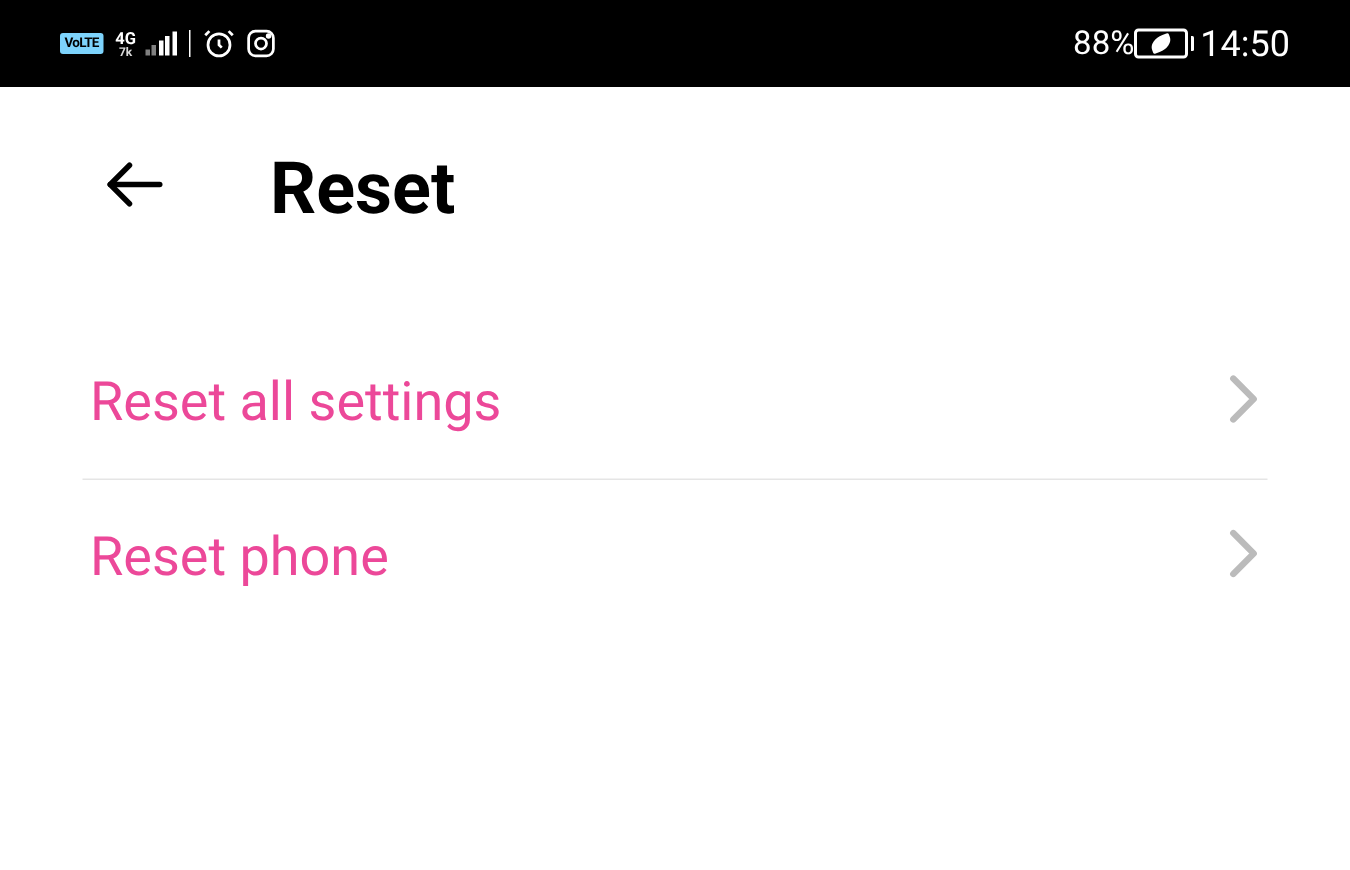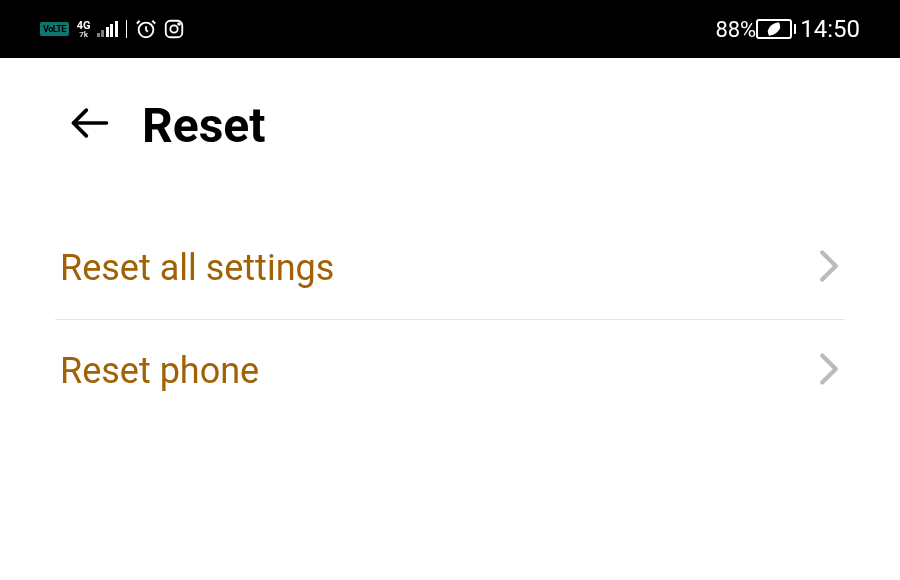--- a/index.html
+++ b/index.html
@@ -26,21 +26,21 @@
     .status-left {
       display: flex;
       align-items: center;
       gap: 6px;
     }
     .status-right {
       display: flex;
       align-items: center;
     }
     .volte-badge {
-      background: #0f766e;
+      background: #7dd3fc;
       color: #000;
       font-size: 9px;
       font-weight: bold;
       padding: 2px 3px;
       border-radius: 2px;
       letter-spacing: -0.5px;
     }
     .signal-4g {
       display: flex;
       flex-direction: column;
@@ -113,21 +113,21 @@
     }
     .clock-text {
       font-size: 24px;
       font-weight: 400;
       margin-left: 4px;
     }
     .header {
       display: flex;
       align-items: center;
       padding: 35px 60px 20px 60px;
-      gap: 22px;
+      gap: 60px;
     }
     .back-arrow {
       cursor: pointer;
       padding: 8px;
     }
     .page-title {
       font-size: 48px;
       font-weight: 700;
       color: #000;
     }
@@ -141,21 +141,21 @@
       padding: 30px 5px;
       cursor: pointer;
       border-bottom: 1px solid #e5e5e5;
     }
     .list-item:last-child {
       border-bottom: none;
     }
     .list-item-label {
       font-size: 36px;
       font-weight: 400;
-      color: #a16207;
+      color: #ec4899;
     }
     .chevron {
       flex-shrink: 0;
     }
   </style>
 </head>
 <body>
 
 <div class="status-bar">
   <div class="status-left">

